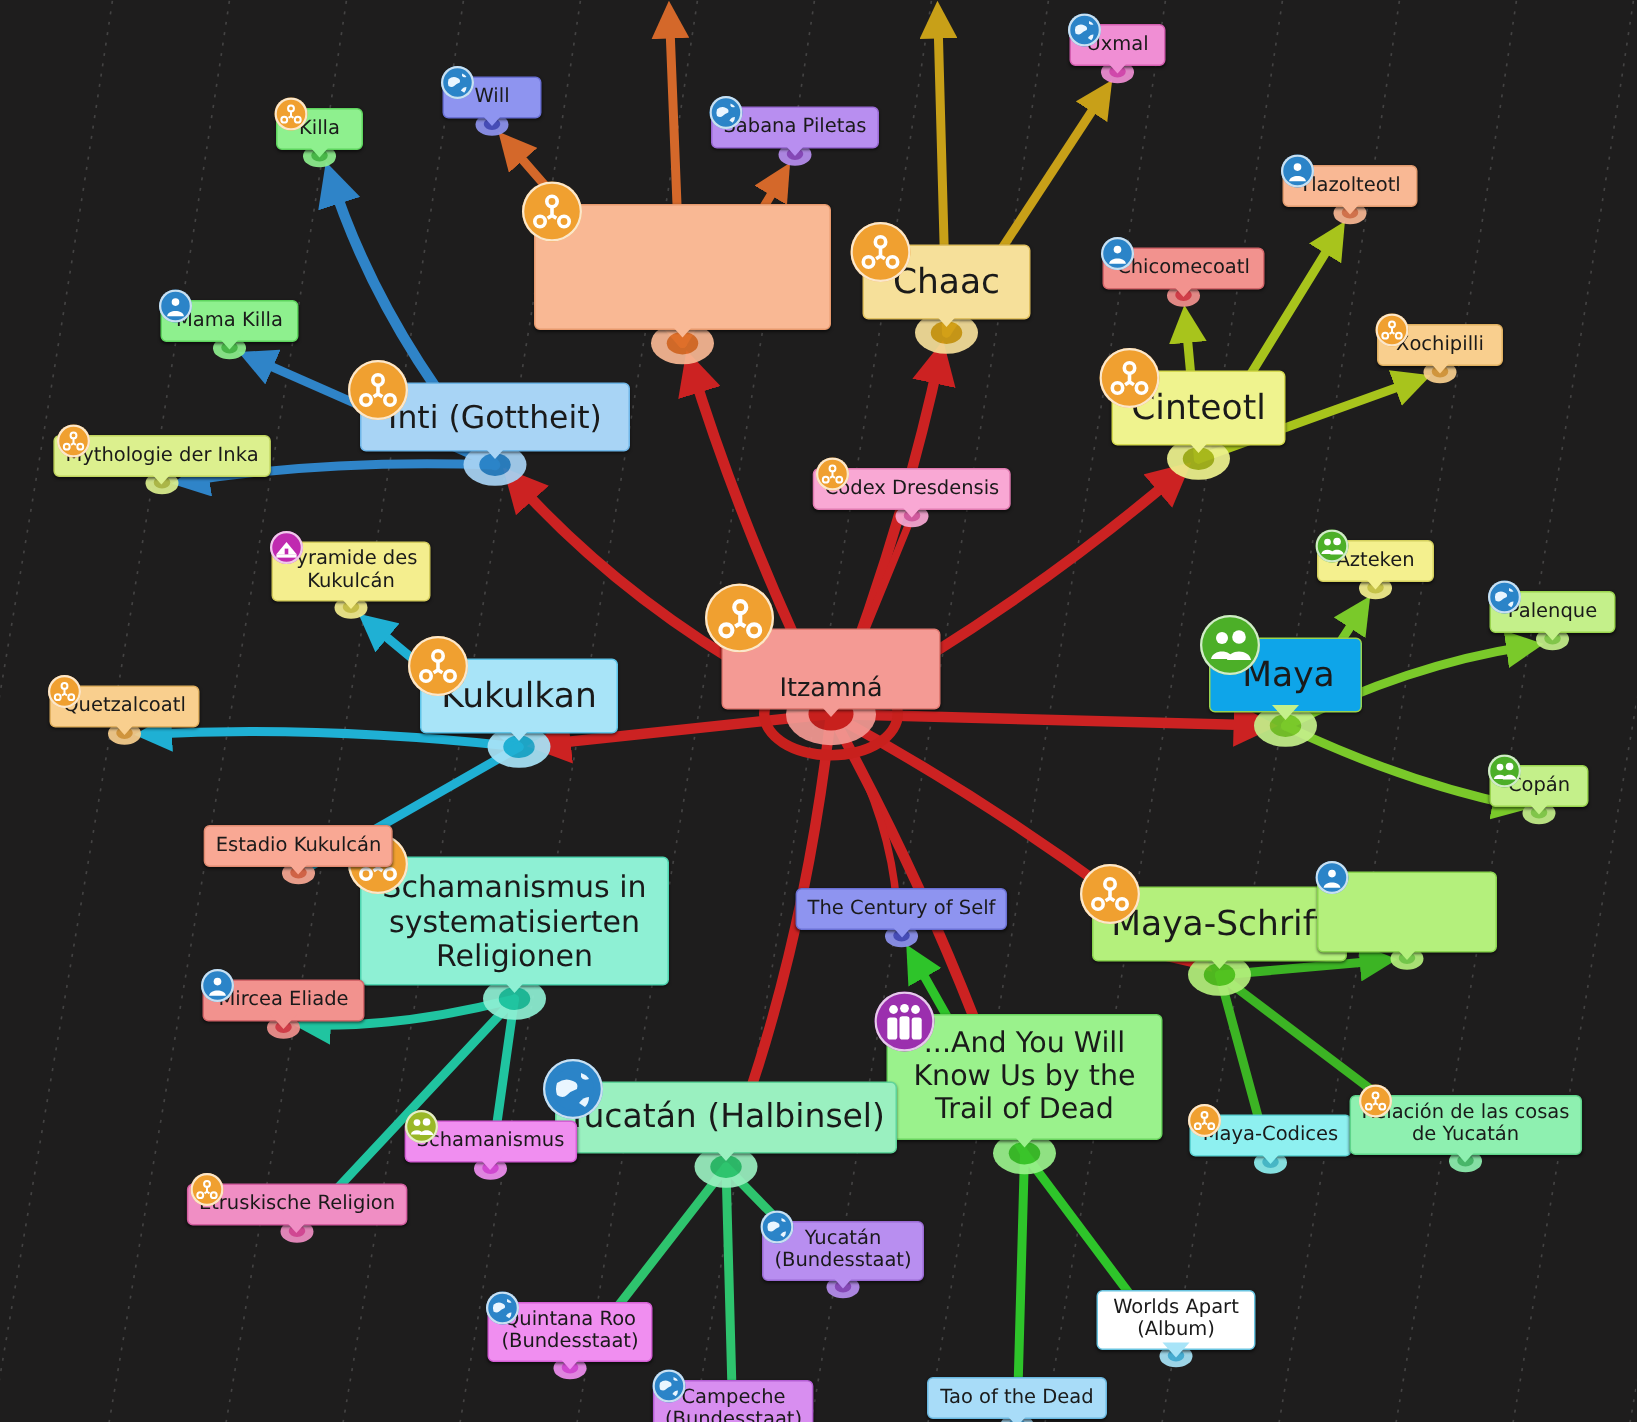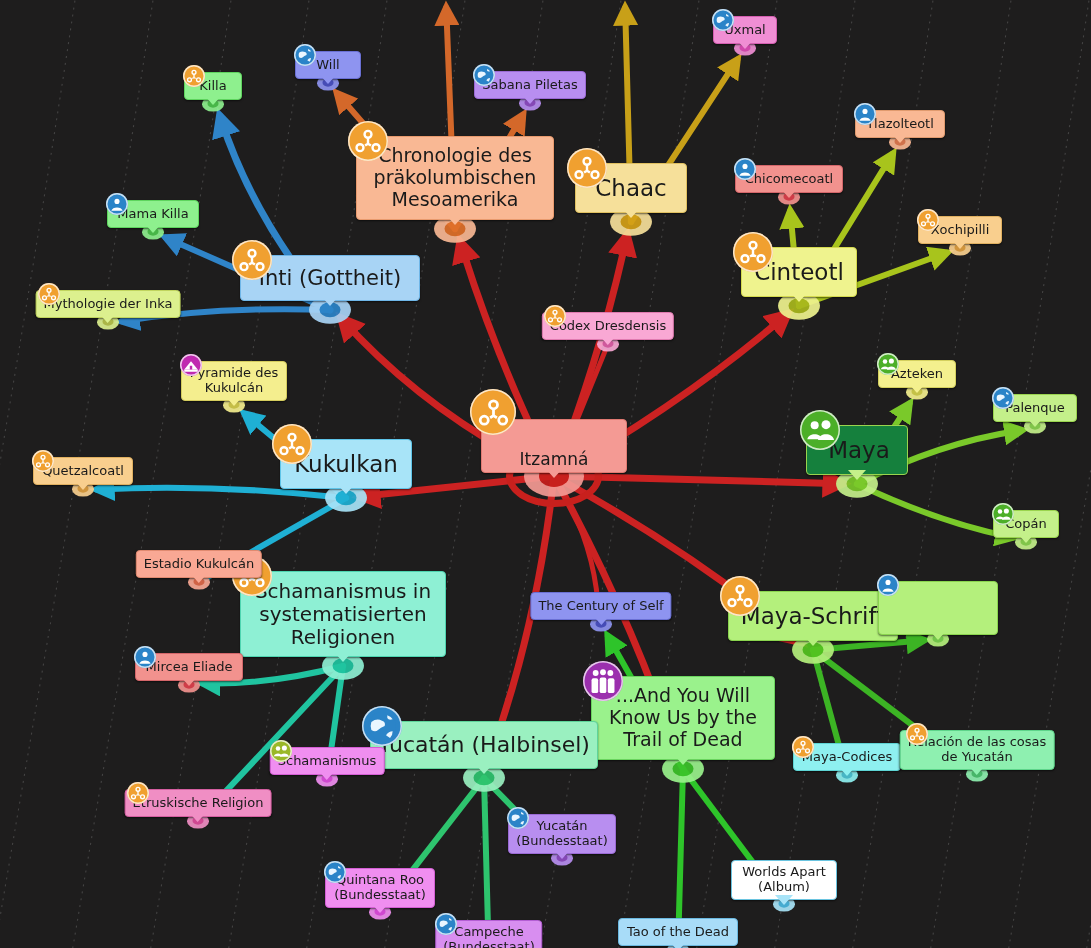--- a/index.html
+++ b/index.html
@@ -213,23 +213,21 @@
       <circle cx="6" cy="17" r="2.6" fill="none" stroke="#fff" stroke-width="1.8"></circle>
       <circle cx="18" cy="17" r="2.6" fill="none" stroke="#fff" stroke-width="1.8"></circle>
       <path d="M12 9.6 V14 M9.8 15.4 L12 14 L14.2 15.4" stroke="#fff" stroke-width="1.8" fill="none"></path>
     </svg>
         </div>
       </div>
       <div class="node" style="left: 455px; top: 178px; width: 0px; height: 0px;">
         <div class="disc" style="left: 0px; top: 51px; width: 42px; height: 28.35px; background: rgb(249, 184, 148); opacity: 0.92;">
           <div class="inner" style="width: 21px; height: 15.12px; background: rgb(224, 112, 42);"></div>
         </div>
-        <div class="lbl" style="left: 0px; top: 0px; min-width: 182px; min-height: 78px; font-size: 19px; background: rgb(249, 184, 148); border: 1px solid rgb(232, 154, 110); display: flex; align-items: center; justify-content: center;"><span>Chronologie des
-präkolumbischen
-Mesoamerika</span><div class="tail" style="top: 78px; border-top: 10px solid rgb(249, 184, 148);"></div></div>
+        <div class="lbl" style="left: 0px; top: 0px; min-width: 182px; min-height: 78px; font-size: 19px; background: rgb(249, 184, 148); border: 1px solid rgb(232, 154, 110); display: flex; align-items: center; justify-content: center;"><div class="tail" style="top: 78px; border-top: 10px solid rgb(249, 184, 148);"></div></div>
         <div class="ico" style="width: 40px; height: 40px; left: -87px; top: -37px; background: rgb(240, 160, 48);">
           <svg width="32" height="32" viewBox="0 0 24 24">
       <circle cx="12" cy="7" r="2.6" fill="none" stroke="#fff" stroke-width="1.8"></circle>
       <circle cx="6" cy="17" r="2.6" fill="none" stroke="#fff" stroke-width="1.8"></circle>
       <circle cx="18" cy="17" r="2.6" fill="none" stroke="#fff" stroke-width="1.8"></circle>
       <path d="M12 9.6 V14 M9.8 15.4 L12 14 L14.2 15.4" stroke="#fff" stroke-width="1.8" fill="none"></path>
     </svg>
         </div>
       </div>
       <div class="node" style="left: 631px; top: 188px; width: 0px; height: 0px;">
@@ -257,21 +255,21 @@
       <circle cx="6" cy="17" r="2.6" fill="none" stroke="#fff" stroke-width="1.8"></circle>
       <circle cx="18" cy="17" r="2.6" fill="none" stroke="#fff" stroke-width="1.8"></circle>
       <path d="M12 9.6 V14 M9.8 15.4 L12 14 L14.2 15.4" stroke="#fff" stroke-width="1.8" fill="none"></path>
     </svg>
         </div>
       </div>
       <div class="node" style="left: 857px; top: 450px; width: 0px; height: 0px;">
         <div class="disc" style="left: 0px; top: 34px; width: 42px; height: 28.35px; background: rgb(196, 240, 138); opacity: 0.92;">
           <div class="inner" style="width: 21px; height: 15.12px; background: rgb(122, 201, 42);"></div>
         </div>
-        <div class="lbl" style="left: 0px; top: 0px; min-width: 82px; min-height: 44px; font-size: 23px; background: #15803d; border: 1px solid rgb(154, 212, 78); display: flex; align-items: center; justify-content: center; padding-left: 11px;"><span>Maya</span><div class="tail" style="top: 44px; border-top: 10px solid rgb(196, 240, 138);"></div></div>
+        <div class="lbl" style="left: 0px; top: 0px; min-width: 82px; min-height: 44px; font-size: 23px; background: #0ea5e9; border: 1px solid rgb(154, 212, 78); display: flex; align-items: center; justify-content: center; padding-left: 11px;"><span>Maya</span><div class="tail" style="top: 44px; border-top: 10px solid rgb(196, 240, 138);"></div></div>
         <div class="ico" style="width: 40px; height: 40px; left: -37px; top: -20px; background: rgb(76, 175, 40);">
           <svg width="32" height="32" viewBox="0 0 24 24">
       <circle cx="8" cy="8.5" r="3" fill="#fff"></circle>
             <path d="M2.5 19 C3.4 14 12.6 14 13.5 19 Z" fill="#fff"></path>
       <circle cx="16.5" cy="8" r="3.4" fill="#fff"></circle>
             <path d="M10.5 19.5 C11.4 13.8 21.6 13.8 22.5 19.5 Z" fill="#fff"></path>
     </svg>
         </div>
       </div>
       <div class="node" style="left: 813px; top: 616px; width: 0px; height: 0px;">

